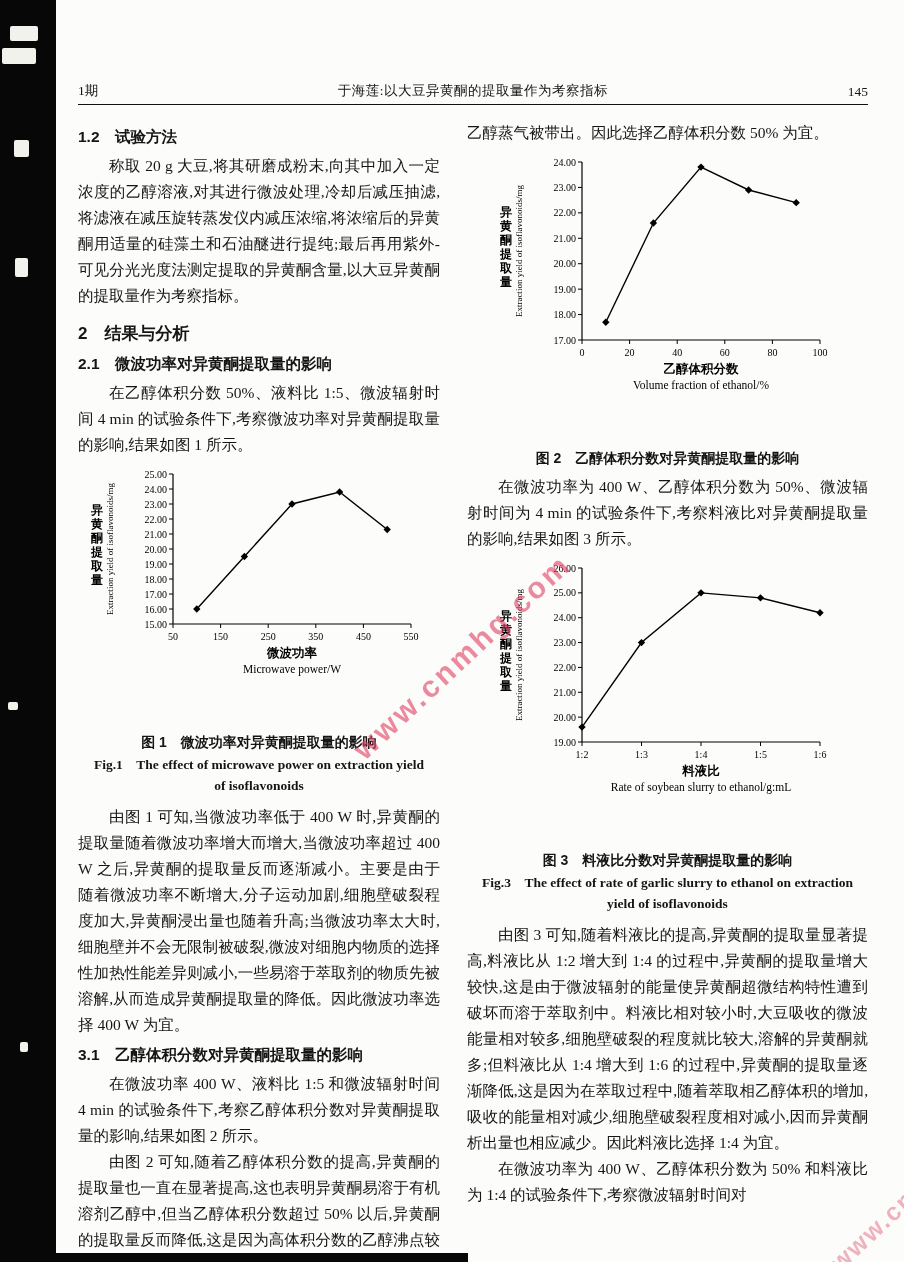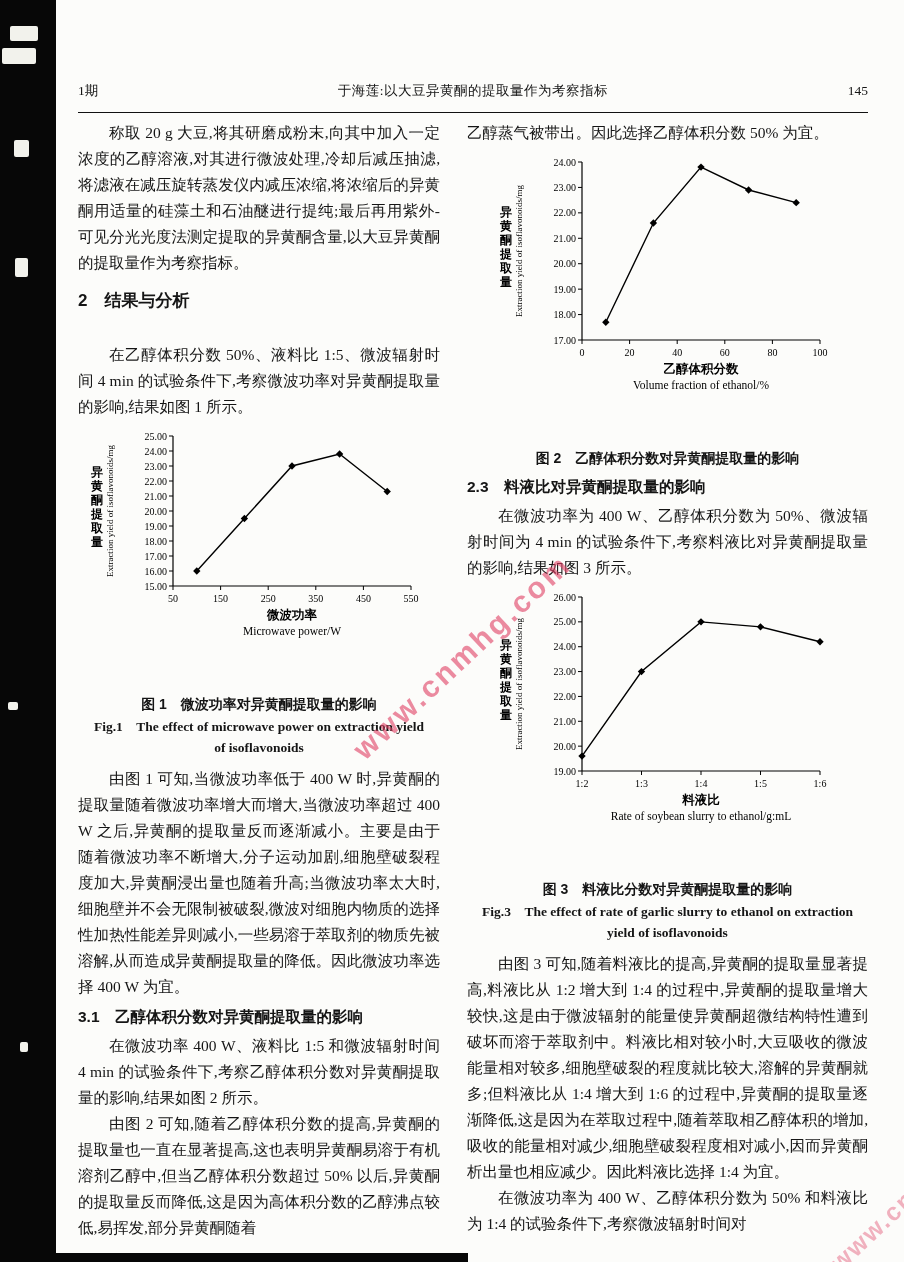--- a/index.html
+++ b/index.html
@@ -2,34 +2,34 @@
 <html><head>
 <meta charset="utf-8">
 <style>
   html,body{margin:0;padding:0;}
   body{background:#8a8a8a;}
   .page{position:relative;width:904px;height:1262px;margin:0 auto;background:#fcfcfa;overflow:hidden;
         font-family:"Liberation Serif","DejaVu Serif",serif;color:#151515;}
   .edge{position:absolute;left:0;top:0;width:56px;height:100%;background:#070707;z-index:6;}
   .mark{position:absolute;background:#f2f2ec;border-radius:2px;}
   .bottombar{position:absolute;left:0;bottom:0;width:468px;height:9px;background:#070707;z-index:5;}
-  .header{position:absolute;left:78px;top:82px;width:790px;display:flex;align-items:center;
-          font-size:13.5px;border-bottom:1.5px solid #111;padding-bottom:12px;}
+  .header{position:absolute;left:78px;top:82px;width:790px;display:flex;align-items:flex-end;
+          font-size:13.5px;border-bottom:1.5px solid #111;padding-bottom:4px;}
   .header .issue{width:90px;text-align:left;}
   .header .rtitle{flex:1;text-align:center;letter-spacing:.5px;}
   .header .pnum{width:90px;text-align:right;}
   .col{position:absolute;top:120px;font-size:15.5px;line-height:26px;text-align:justify;}
   .col-left{left:78px;width:362px;}
   .col-right{left:467px;width:401px;}
   p.para{text-indent:2em;margin:0;}
   p.cont{text-indent:0;margin:0;}
   .hsub{font-family:"Liberation Sans","DejaVu Sans",sans-serif;font-weight:bold;font-size:15.5px;
         line-height:26px;margin:4px 0 3px;}
   .hmain{font-family:"Liberation Sans","DejaVu Sans",sans-serif;font-weight:bold;font-size:17px;
-         line-height:26px;margin:12px 0 28px;}
+         line-height:26px;margin:12px 0 2px;}
   .figure{text-align:center;margin:4px 0 4px;}
   .figure svg{display:inline-block;}
   .capcn{font-family:"Liberation Sans","DejaVu Sans",sans-serif;font-weight:bold;font-size:14px;
          line-height:24px;text-align:center;margin-top:44px;}
   .capen{font-weight:bold;font-size:13.5px;line-height:21px;text-align:center;margin:0 10px 8px;}
   svg text{fill:#000;}
   .watermark{position:absolute;z-index:9;font-family:"Liberation Sans","DejaVu Sans",sans-serif;
              font-weight:bold;color:rgba(223,62,99,.6);pointer-events:none;}
   .wm-main{left:292px;top:640px;width:340px;text-align:center;font-size:30px;letter-spacing:3px;
            transform:rotate(-43deg);}
@@ -51,24 +51,26 @@
   </div>
   <div class="bottombar"></div>
 
   <div class="header">
     <span class="issue">1期</span>
     <span class="rtitle">于海莲:以大豆异黄酮的提取量作为考察指标</span>
     <span class="pnum">145</span>
   </div>
 
   <div class="col col-left">
+    <div class="hsub">1.2　试验方法</div>
     <p class="para">称取 20 g 大豆,将其研磨成粉末,向其中加入一定浓度的乙醇溶液,对其进行微波处理,冷却后减压抽滤,将滤液在减压旋转蒸发仪内减压浓缩,将浓缩后的异黄酮用适量的硅藻土和石油醚进行提纯;最后再用紫外-可见分光光度法测定提取的异黄酮含量,以大豆异黄酮的提取量作为考察指标。</p>
 
     <div class="hmain">2　结果与分析</div>
 
+    <div class="hsub">2.1　微波功率对异黄酮提取量的影响</div>
     <p class="para">在乙醇体积分数 50%、液料比 1:5、微波辐射时间 4 min 的试验条件下,考察微波功率对异黄酮提取量的影响,结果如图 1 所示。</p>
 
     <div class="figure">
       <svg width="340" height="216">
           <line x1="84" y1="12" x2="84" y2="162" stroke="#000" stroke-width="1.2"></line>
           <line x1="84" y1="162" x2="322" y2="162" stroke="#000" stroke-width="1.2"></line>
           <line x1="80" y1="162" x2="84" y2="162" stroke="#000"></line>
           <text x="78" y="165.5" text-anchor="end" font-size="10">15.00</text>
           <line x1="80" y1="147" x2="84" y2="147" stroke="#000"></line>
           <text x="78" y="150.5" text-anchor="end" font-size="10">16.00</text>
@@ -166,21 +168,20 @@
           <rect x="248" y="37.37142857142861" width="5.2" height="5.2" fill="#000" transform="rotate(45 250.6 39.97142857142861)"></rect>
           <rect x="295.59999999999997" y="50.08571428571432" width="5.2" height="5.2" fill="#000" transform="rotate(45 298.2 52.68571428571432)"></rect>
           <text x="203" y="223" text-anchor="middle" font-size="12.5" font-weight="bold">乙醇体积分数</text>
           <text x="203" y="239" text-anchor="middle" font-size="11.5">Volume fraction of ethanol/%</text>
           <text x="24" y="101" text-anchor="middle" font-size="9" transform="rotate(-90 24 101)">Extraction yield of isoflavonoids/mg</text>
           <text x="8" y="66" text-anchor="middle" font-size="12" font-weight="bold"><tspan x="8">异</tspan><tspan x="8" dy="14">黄</tspan><tspan x="8" dy="14">酮</tspan><tspan x="8" dy="14">提</tspan><tspan x="8" dy="14">取</tspan><tspan x="8" dy="14">量</tspan></text>
         </svg>
       <div class="capcn">图 2　乙醇体积分数对异黄酮提取量的影响</div>
     </div>
 
-    <div class="hsub">2.3　料液比对异黄酮提取量的影响</div>
     <p class="para">在微波功率为 400 W、乙醇体积分数为 50%、微波辐射时间为 4 min 的试验条件下,考察料液比对异黄酮提取量的影响,结果如图 3 所示。</p>
 
     <div class="figure">
       <svg width="340" height="240">
           <line x1="84" y1="12" x2="84" y2="186" stroke="#000" stroke-width="1.2"></line>
           <line x1="84" y1="186" x2="322" y2="186" stroke="#000" stroke-width="1.2"></line>
           <line x1="80" y1="186" x2="84" y2="186" stroke="#000"></line>
           <text x="78" y="189.5" text-anchor="end" font-size="10">19.00</text>
           <line x1="80" y1="161.14285714285717" x2="84" y2="161.14285714285717" stroke="#000"></line>
           <text x="78" y="164.64285714285717" text-anchor="end" font-size="10">20.00</text>

